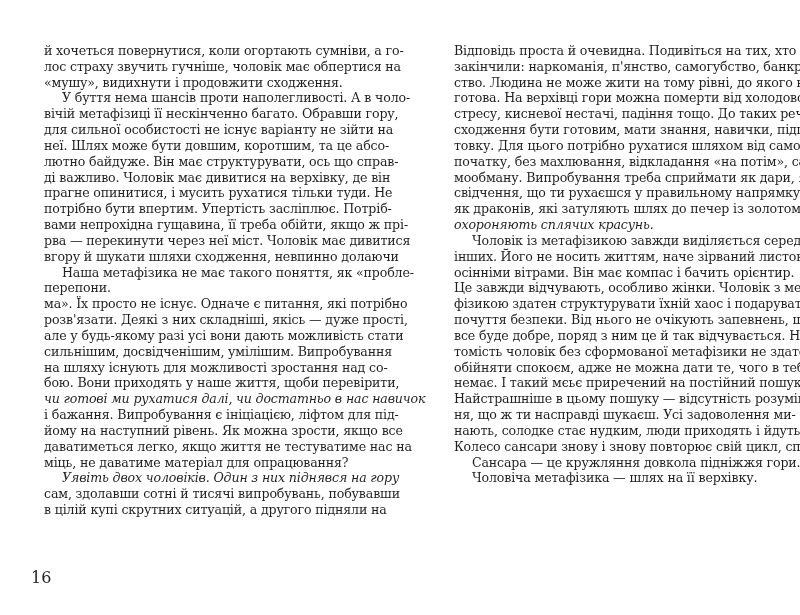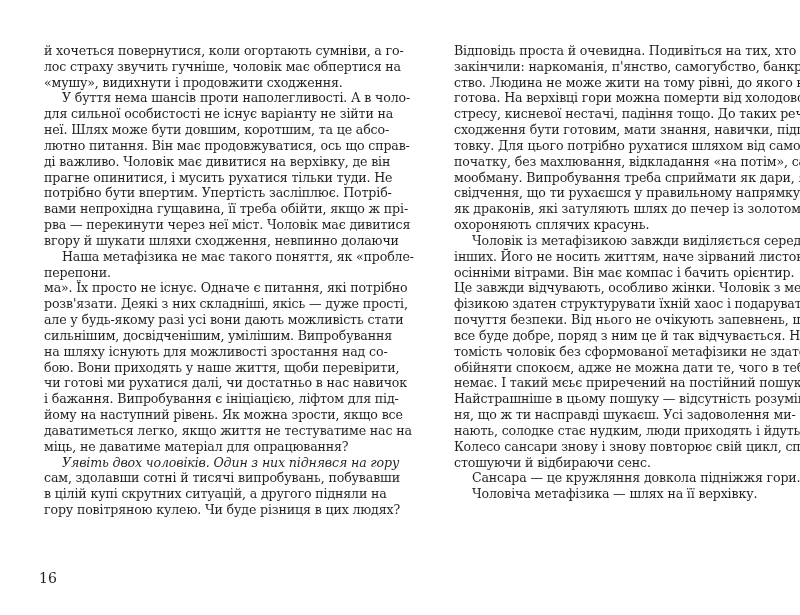--- a/index.html
+++ b/index.html
@@ -18,82 +18,81 @@
     font-size: 12.6px;
     white-space: nowrap;
     text-align: justify;
     text-align-last: justify;
     letter-spacing: -0.15px;
   }
   .line.last { text-align-last: left; }
   .line.indent { padding-left: 18px; }
   .pagenum {
     position: absolute; left: 31px; top: 568px;
-    font-size: 14px; line-height: 20px; margin-left: 8px;
+    font-size: 16px; line-height: 20px;
   }
 </style>
 </head>
 <body>
 
 <div class="page left" id="left-page">
     <span class="line" style="height: 15.8333px; line-height: 15.8333px;">й хочеться повернутися, коли огортають сумніви, а го-</span>
     <span class="line" style="height: 15.8333px; line-height: 15.8333px;">лос страху звучить гучніше, чоловік має обпертися на</span>
     <span class="line last" style="height: 15.8333px; line-height: 15.8333px;">«мушу», видихнути і продовжити сходження.</span>
     <span class="line indent" style="height: 15.8333px; line-height: 15.8333px;">У буття нема шансів проти наполегливості. А в чоло-</span>
+    <span class="line" style="height: 15.8333px; line-height: 15.8333px;">вічій метафізиці її нескінченно багато. Обравши гору,</span>
     <span class="line" style="height: 15.8333px; line-height: 15.8333px;">для сильної особистості не існує варіанту не зійти на</span>
     <span class="line" style="height: 15.8333px; line-height: 15.8333px;">неї. Шлях може бути довшим, коротшим, та це абсо-</span>
-    <span class="line" style="height: 15.8333px; line-height: 15.8333px;">лютно питання. Він має продовжуватися, ось що справ-</span>
+    <span class="line" style="height: 15.8333px; line-height: 15.8333px;">лютно байдуже. Він має структурувати, ось що справ-</span>
     <span class="line" style="height: 15.8333px; line-height: 15.8333px;">ді важливо. Чоловік має дивитися на верхівку, де він</span>
     <span class="line" style="height: 15.8333px; line-height: 15.8333px;">прагне опинитися, і мусить рухатися тільки туди. Не</span>
     <span class="line" style="height: 15.8333px; line-height: 15.8333px;">потрібно бути впертим. Упертість засліплює. Потріб-</span>
     <span class="line" style="height: 15.8333px; line-height: 15.8333px;">вами непрохідна гущавина, її треба обійти, якщо ж прі-</span>
     <span class="line" style="height: 15.8333px; line-height: 15.8333px;">рва — перекинути через неї міст. Чоловік має дивитися</span>
     <span class="line" style="height: 15.8333px; line-height: 15.8333px;">вгору й шукати шляхи сходження, невпинно долаючи</span>
     <span class="line indent" style="height: 15.8333px; line-height: 15.8333px;">Наша метафізика не має такого поняття, як «пробле-</span>
     <span class="line last" style="height: 15.8333px; line-height: 15.8333px;">перепони.</span>
     <span class="line" style="height: 15.8333px; line-height: 15.8333px;">ма». Їх просто не існує. Одначе є питання, які потрібно</span>
     <span class="line" style="height: 15.8333px; line-height: 15.8333px;">розв'язати. Деякі з них складніші, якісь — дуже прості,</span>
     <span class="line" style="height: 15.8333px; line-height: 15.8333px;">але у будь-якому разі усі вони дають можливість стати</span>
     <span class="line" style="height: 15.8333px; line-height: 15.8333px;">сильнішим, досвідченішим, умілішим. Випробування</span>
     <span class="line" style="height: 15.8333px; line-height: 15.8333px;">на шляху існують для можливості зростання над со-</span>
     <span class="line" style="height: 15.8333px; line-height: 15.8333px;">бою. Вони приходять у наше життя, щоби перевірити,</span>
-    <span class="line" style="height: 15.8333px; line-height: 15.8333px;">чи готові ми рухатися далі, чи достатньо в нас навичок</span>
+    <span class="line" style="height: 15.8333px; line-height: 15.8333px; font-style: italic;">чи готові ми рухатися далі, чи достатньо в нас навичок</span>
     <span class="line" style="height: 15.8333px; line-height: 15.8333px;">і бажання. Випробування є ініціацією, ліфтом для під-</span>
     <span class="line" style="height: 15.8333px; line-height: 15.8333px;">йому на наступний рівень. Як можна зрости, якщо все</span>
     <span class="line" style="height: 15.8333px; line-height: 15.8333px;">даватиметься легко, якщо життя не тестуватиме нас на</span>
     <span class="line last" style="height: 15.8333px; line-height: 15.8333px;">міць, не даватиме матеріал для опрацювання?</span>
     <span class="line indent" style="height: 15.8333px; line-height: 15.8333px; font-style: italic;">Уявіть двох чоловіків. Один з них піднявся на гору</span>
     <span class="line" style="height: 15.8333px; line-height: 15.8333px;">сам, здолавши сотні й тисячі випробувань, побувавши</span>
     <span class="line" style="height: 15.8333px; line-height: 15.8333px;">в цілій купі скрутних ситуацій, а другого підняли на</span>
-    <span class="line" style="height: 15.8333px; line-height: 15.8333px;">гору повітряною кулею. Чи буде різниця в цих людях?</span>
   </div>
 <div class="pagenum">16</div>
 <div class="page right" id="right-page">
     <span class="line" style="height: 15.8333px; line-height: 15.8333px;">Відповідь проста й очевидна. Подивіться на тих, хто</span>
     <span class="line" style="height: 15.8333px; line-height: 15.8333px;">закінчили: наркоманія, п'янство, самогубство, банкрут-</span>
     <span class="line" style="height: 15.8333px; line-height: 15.8333px;">ство. Людина не може жити на тому рівні, до якого не</span>
     <span class="line" style="height: 15.8333px; line-height: 15.8333px;">готова. На верхівці гори можна померти від холодового</span>
     <span class="line" style="height: 15.8333px; line-height: 15.8333px;">стресу, кисневої нестачі, падіння тощо. До таких речей</span>
     <span class="line" style="height: 15.8333px; line-height: 15.8333px;">сходження бути готовим, мати знання, навички, підго-</span>
     <span class="line" style="height: 15.8333px; line-height: 15.8333px;">товку. Для цього потрібно рухатися шляхом від самого</span>
     <span class="line" style="height: 15.8333px; line-height: 15.8333px;">початку, без махлювання, відкладання «на потім», са-</span>
     <span class="line" style="height: 15.8333px; line-height: 15.8333px;">мообману. Випробування треба сприймати як дари, як</span>
     <span class="line" style="height: 15.8333px; line-height: 15.8333px;">свідчення, що ти рухаєшся у правильному напрямку,</span>
     <span class="line" style="height: 15.8333px; line-height: 15.8333px;">як драконів, які затуляють шлях до печер із золотом чи</span>
-    <span class="line last" style="height: 15.8333px; line-height: 15.8333px;">охороняють сплячих красунь.</span>
+    <span class="line last" style="height: 15.8333px; line-height: 15.8333px; font-style: italic;">охороняють сплячих красунь.</span>
     <span class="line indent" style="height: 15.8333px; line-height: 15.8333px;">Чоловік із метафізикою завжди виділяється серед</span>
     <span class="line" style="height: 15.8333px; line-height: 15.8333px;">інших. Його не носить життям, наче зірваний листок</span>
     <span class="line" style="height: 15.8333px; line-height: 15.8333px;">осінніми вітрами. Він має компас і бачить орієнтир.</span>
     <span class="line" style="height: 15.8333px; line-height: 15.8333px;">Це завжди відчувають, особливо жінки. Чоловік з мета-</span>
     <span class="line" style="height: 15.8333px; line-height: 15.8333px;">фізикою здатен структурувати їхній хаос і подарувати</span>
     <span class="line" style="height: 15.8333px; line-height: 15.8333px;">почуття безпеки. Від нього не очікують запевнень, що</span>
     <span class="line" style="height: 15.8333px; line-height: 15.8333px;">все буде добре, поряд з ним це й так відчувається. На-</span>
     <span class="line" style="height: 15.8333px; line-height: 15.8333px;">томість чоловік без сформованої метафізики не здатен</span>
     <span class="line" style="height: 15.8333px; line-height: 15.8333px;">обійняти спокоєм, адже не можна дати те, чого в тебе</span>
     <span class="line" style="height: 15.8333px; line-height: 15.8333px;">немає. І такий мєьє приречений на постійний пошук.</span>
     <span class="line" style="height: 15.8333px; line-height: 15.8333px;">Найстрашніше в цьому пошуку — відсутність розумін-</span>
     <span class="line" style="height: 15.8333px; line-height: 15.8333px;">ня, що ж ти насправді шукаєш. Усі задоволення ми-</span>
     <span class="line" style="height: 15.8333px; line-height: 15.8333px;">нають, солодке стає нудким, люди приходять і йдуть.</span>
     <span class="line" style="height: 15.8333px; line-height: 15.8333px;">Колесо сансари знову і знову повторює свій цикл, спу-</span>
-    <span class="line last" style="height: 15.8333px; line-height: 15.8333px;">стошуючи й відбираючи сенс.</span>
     <span class="line indent last" style="height: 15.8333px; line-height: 15.8333px;">Сансара — це кружляння довкола підніжжя гори.</span>
     <span class="line indent last" style="height: 15.8333px; line-height: 15.8333px;">Чоловіча метафізика — шлях на її верхівку.</span>
   </div>
 
 </body></html>

